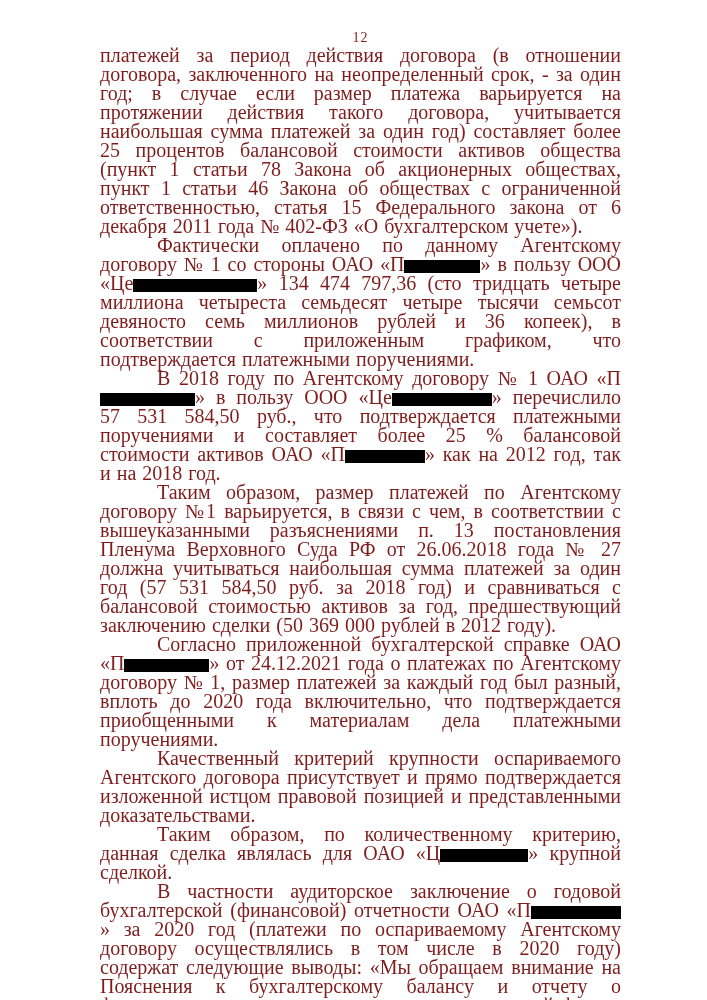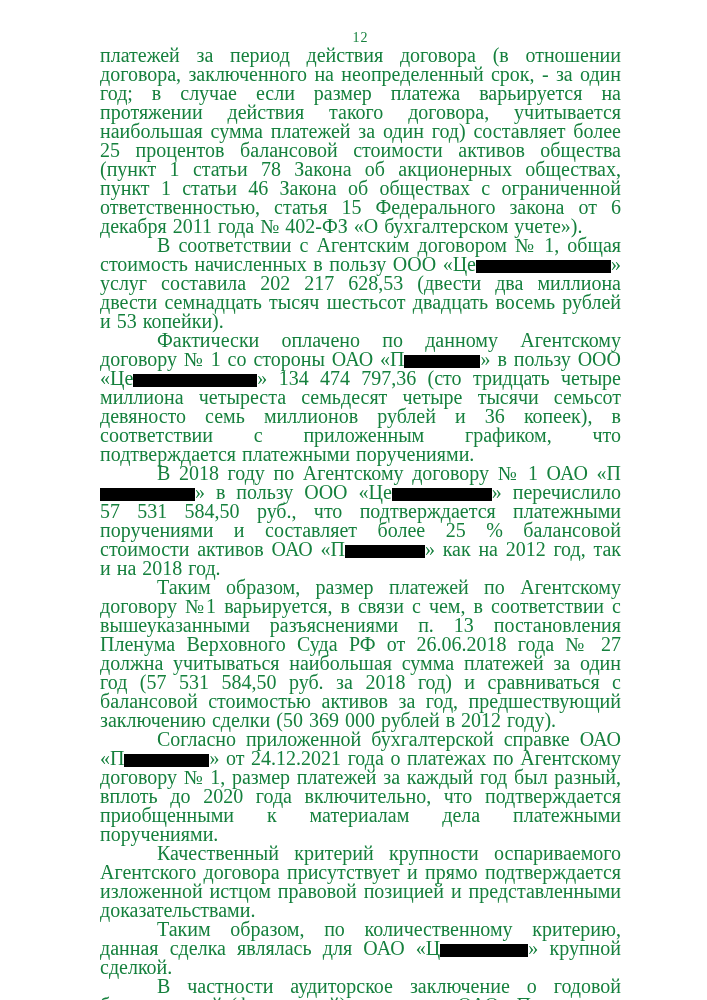--- a/index.html
+++ b/index.html
@@ -5,21 +5,21 @@
   html, body {
     margin: 0;
     padding: 0;
     background: #ffffff;
   }
   .page {
     position: relative;
     width: 707px;
     height: 1000px;
     background: #ffffff;
-    color: #15803d;
+    color: #7f1d1d;
     font-family: "Liberation Serif", "DejaVu Serif", serif;
     overflow: hidden;
   }
   .page-number {
     position: absolute;
     top: 30px;
     left: 100px;
     width: 521px;
     text-align: center;
     font-size: 14px;
@@ -49,21 +49,20 @@
     vertical-align: -2px;
   }
 </style>
 </head>
 <body>
 
 <div class="page">
   <div class="page-number">12</div>
   <div class="doc-body">
       <p class="para">платежей за период действия договора (в отношении договора, заключенного на неопределенный срок, - за один год; в случае если размер платежа варьируется на протяжении действия такого договора, учитывается наибольшая сумма платежей за один год) составляет более 25 процентов балансовой стоимости активов общества (пункт 1 статьи 78 Закона об акционерных обществах, пункт 1 статьи 46 Закона об обществах с ограниченной ответственностью, статья 15 Федерального закона от 6 декабря 2011 года № 402-ФЗ «О бухгалтерском учете»).</p>
-      <p class="para indent">В соответствии с Агентским договором № 1, общая стоимость начисленных в пользу ООО «Це<span class="redaction" style="width: 135px; background: rgb(0, 0, 0);"></span>» услуг составила 202 217 628,53 (двести два миллиона двести семнадцать тысяч шестьсот двадцать восемь рублей и 53 копейки).</p>
       <p class="para indent">Фактически оплачено по данному Агентскому договору № 1 со стороны ОАО «П<span class="redaction" style="width: 76px; background: rgb(0, 0, 0);"></span>» в пользу ООО «Це<span class="redaction" style="width: 124px; background: rgb(0, 0, 0);"></span>» 134 474 797,36 (сто тридцать четыре миллиона четыреста семьдесят четыре тысячи семьсот девяносто семь миллионов рублей и 36 копеек), в соответствии с приложенным графиком, что подтверждается платежными поручениями.</p>
       <p class="para indent">В 2018 году по Агентскому договору № 1 ОАО «П<span class="redaction" style="width: 95px; background: rgb(0, 0, 0);"></span>» в пользу ООО «Це<span class="redaction" style="width: 100px; background: rgb(0, 0, 0);"></span>» перечислило 57 531 584,50 руб., что подтверждается платежными поручениями и составляет более 25 % балансовой стоимости активов ОАО «П<span class="redaction" style="width: 80px; background: rgb(0, 0, 0);"></span>» как на 2012 год, так и на 2018 год.</p>
       <p class="para indent">Таким образом, размер платежей по Агентскому договору №1 варьируется, в связи с чем, в соответствии с вышеуказанными разъяснениями п. 13 постановления Пленума Верховного Суда РФ от 26.06.2018 года № 27 должна учитываться наибольшая сумма платежей за один год (57 531 584,50 руб. за 2018 год) и сравниваться с балансовой стоимостью активов за год, предшествующий заключению сделки (50 369 000 рублей в 2012 году).</p>
       <p class="para indent">Согласно приложенной бухгалтерской справке ОАО «П<span class="redaction" style="width: 85px; background: rgb(0, 0, 0);"></span>» от 24.12.2021 года о платежах по Агентскому договору № 1, размер платежей за каждый год был разный, вплоть до 2020 года включительно, что подтверждается приобщенными к материалам дела платежными поручениями.</p>
       <p class="para indent">Качественный критерий крупности оспариваемого Агентского договора присутствует и прямо подтверждается изложенной истцом правовой позицией и представленными доказательствами.</p>
       <p class="para indent">Таким образом, по количественному критерию, данная сделка являлась для ОАО «Ц<span class="redaction" style="width: 88px; background: rgb(0, 0, 0);"></span>» крупной сделкой.</p>
       <p class="para indent">В частности аудиторское заключение о годовой бухгалтерской (финансовой) отчетности ОАО «П<span class="redaction" style="width: 90px; background: rgb(0, 0, 0);"></span>» за 2020 год (платежи по оспариваемому Агентскому договору осуществлялись в том числе в 2020 году) содержат следующие выводы: «Мы обращаем внимание на Пояснения к бухгалтерскому балансу и отчету о финансовых результатах, составленные в текстовой форме, в которых указано, что по итогам 2020 года величина чистых активов Общества составила (- 45 012) тыс. руб., что меньше размера уставного капитала (1 200 000 тыс. руб.) уже более двух последующих финансовых лет подряд. Как отмечается в Пояснениях, данные события или условия, наряду с другими вопросами, указывают на наличие существенной неопределенности, которая может вызывать значительные сомнения в способности Общества продолжать непрерывно свою деятельность.»</p>
       <p class="para indent">Закона аудитора ответчиком документально не опровергнуты.</p>
     </div>
 </div>

